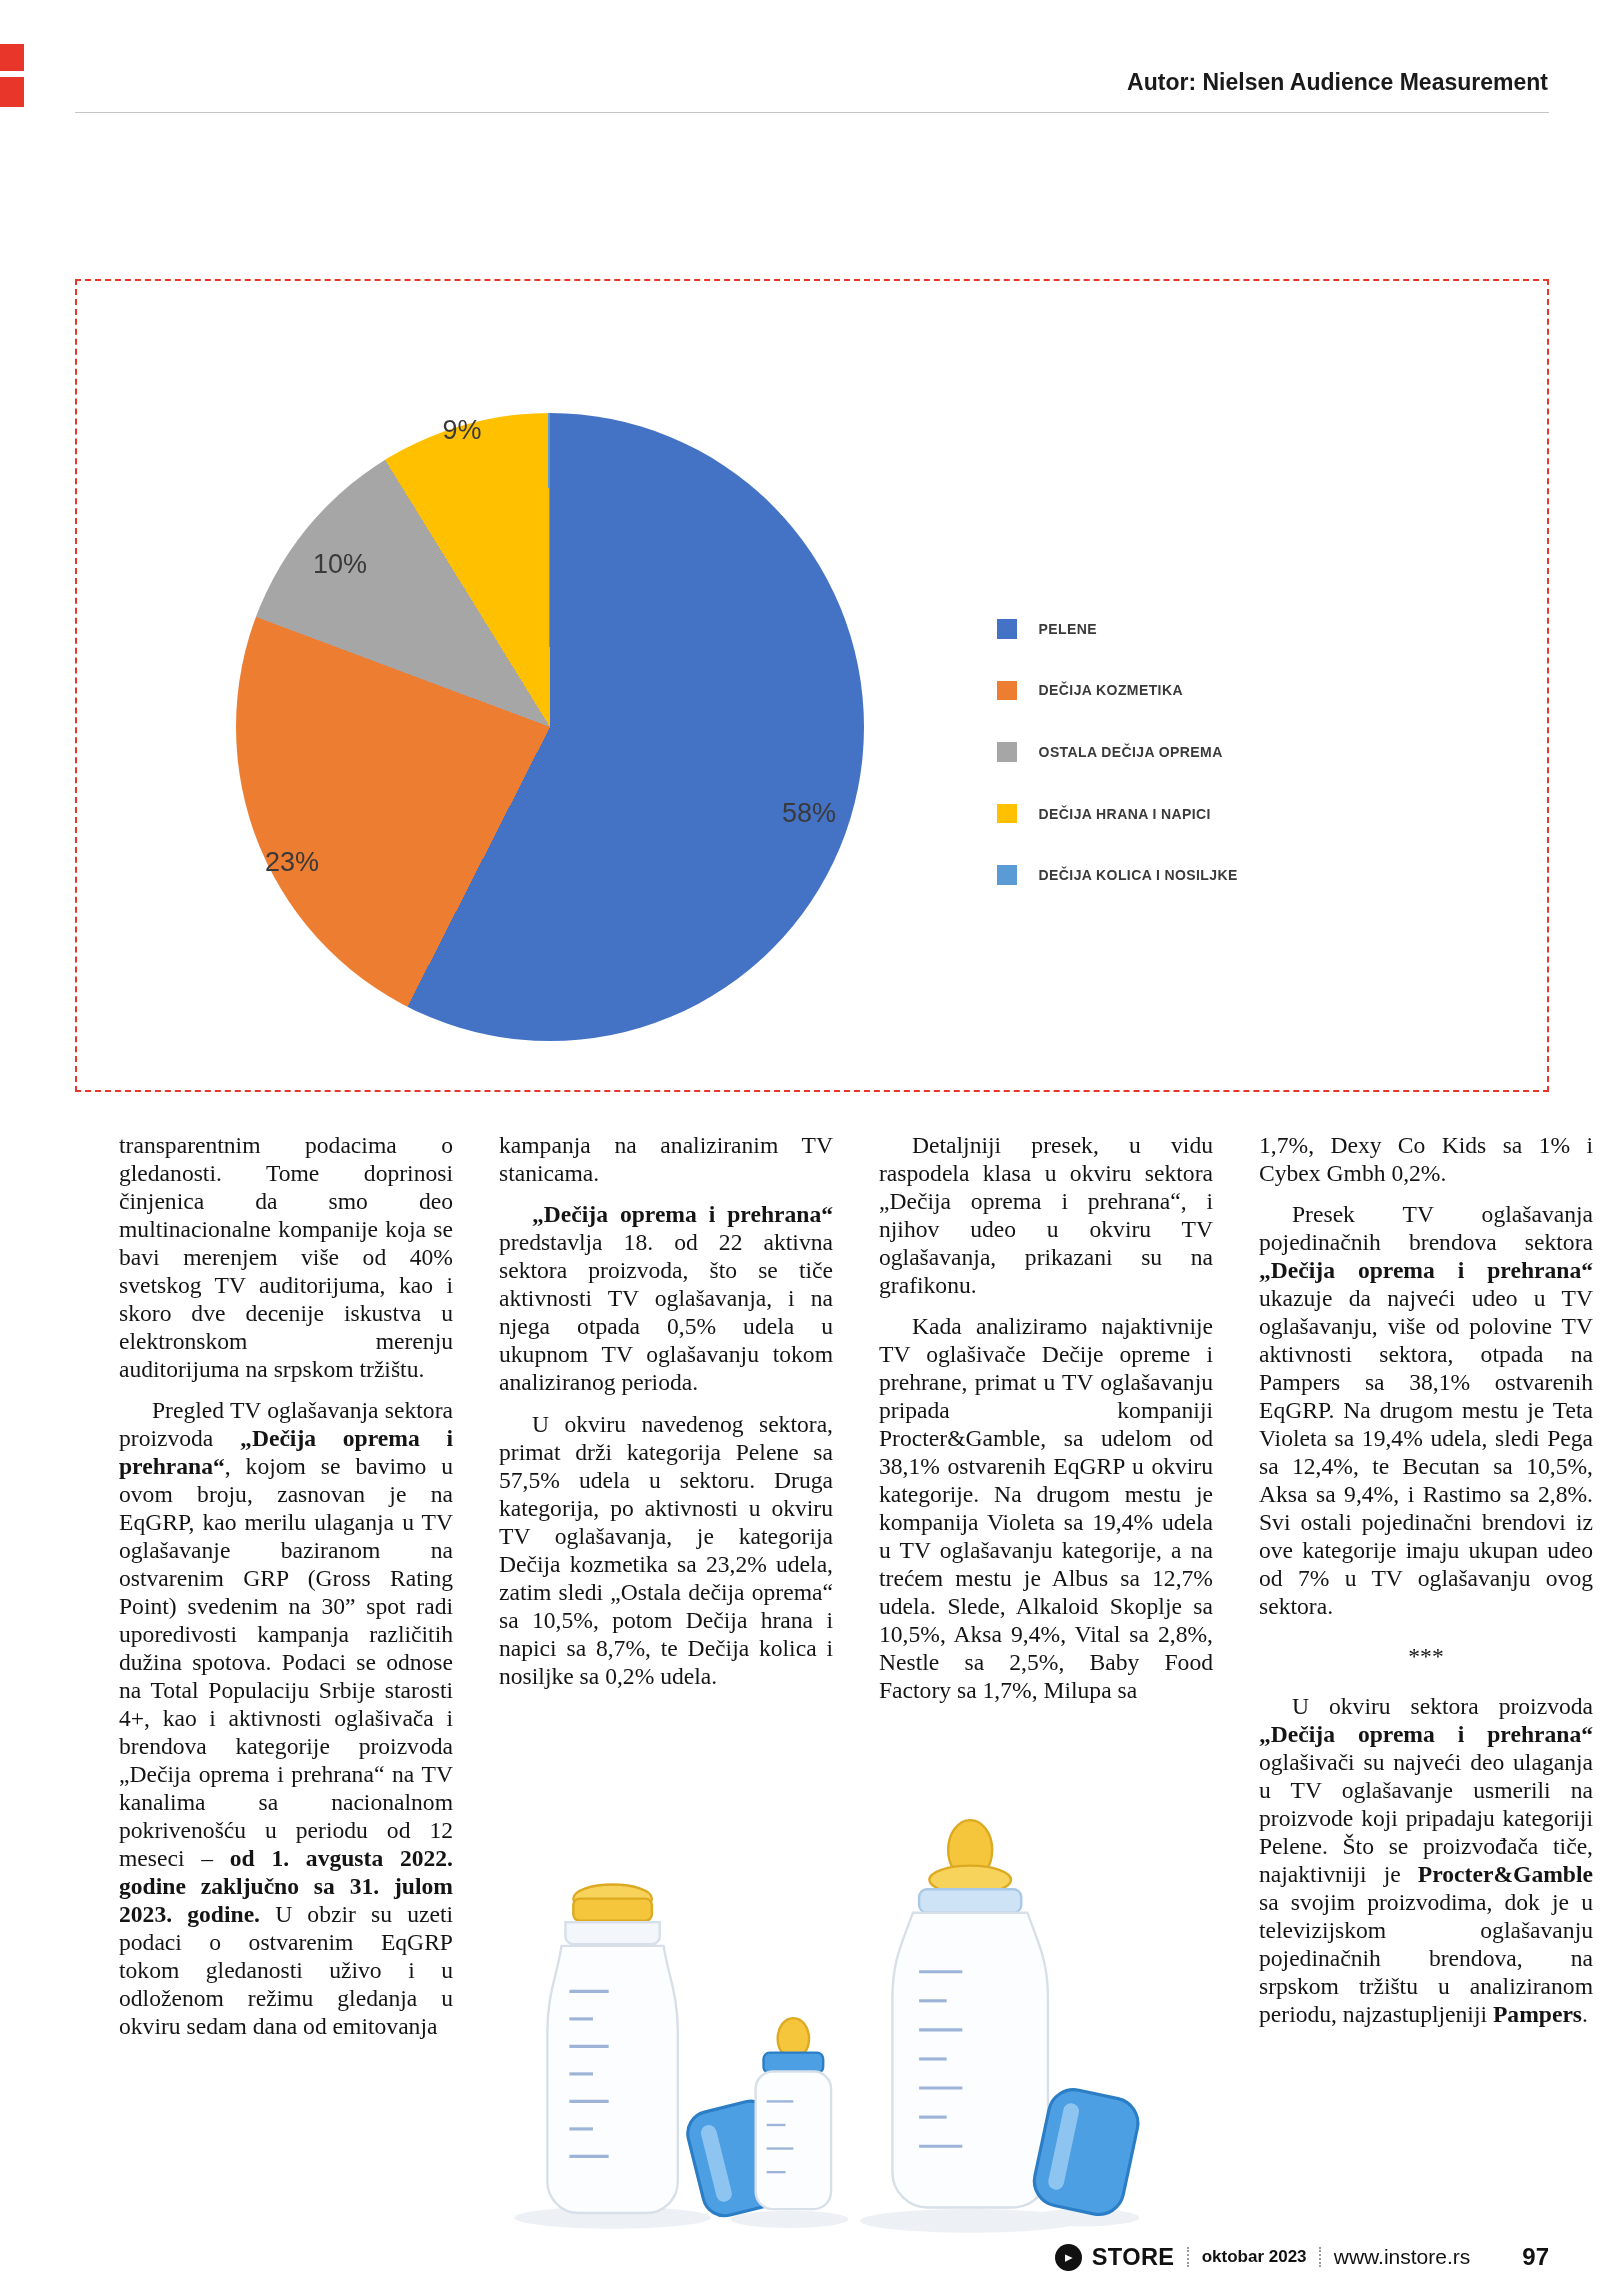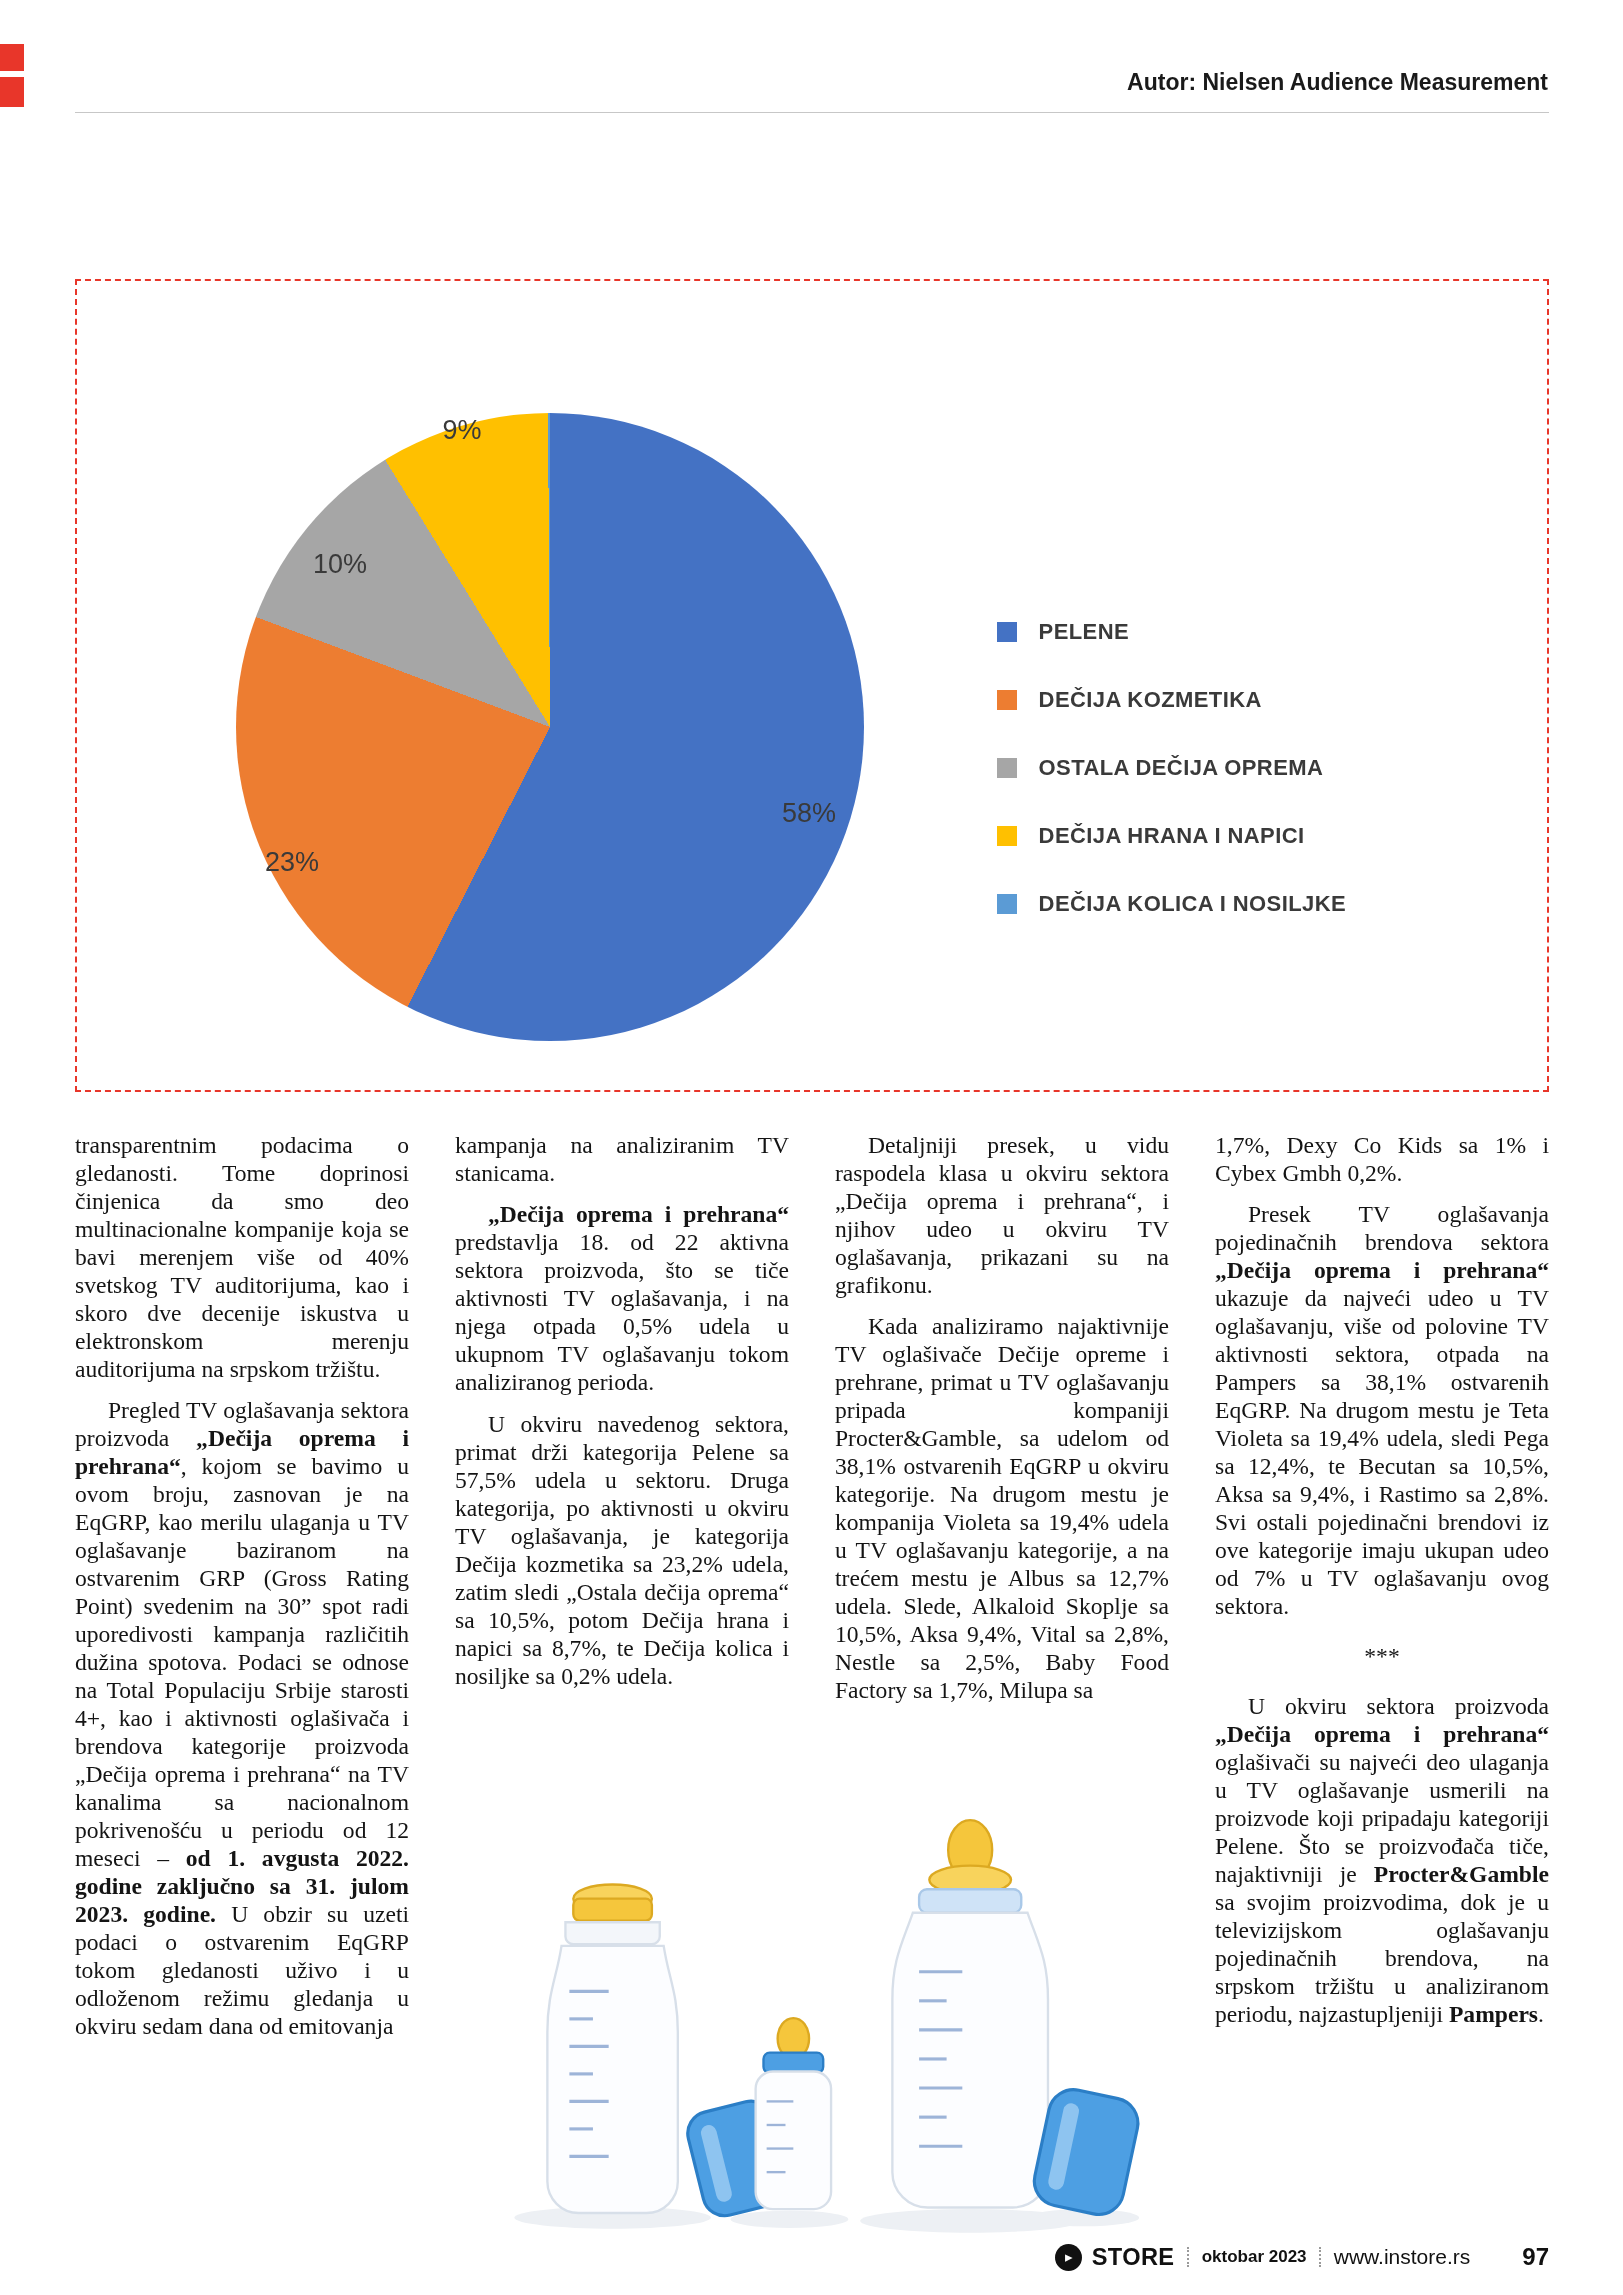--- a/index.html
+++ b/index.html
@@ -51,29 +51,29 @@
   }
   #lbl-9  { left: 338px; top: 134px; }
   #lbl-10 { left: 216px; top: 268px; }
   #lbl-23 { left: 168px; top: 566px; }
   #lbl-58 { left: 685px; top: 517px; }
   .legend { position: absolute; left: 920px; top: 338px; }
   .legend-row { display: flex; align-items: center; margin-bottom: 42px; }
   .swatch { width: 19.6px; height: 19.6px; margin-right: 22px; flex: none; }
   .legend-label {
     font-family: "Liberation Sans", sans-serif;
-    font-weight: 700; font-size: 22px; letter-spacing: 0.4px; color: #3a3a3a;
+    font-weight: 700; font-size: 14px; letter-spacing: 0.4px; color: #3a3a3a;
     white-space: nowrap;
   }
 
   
   .article { position: absolute; left: 75px; top: 1131px; width: 1474px; }
   .col {
     position: absolute; top: 0; width: 334px;
-    font-size: 23.6px; line-height: 28px; text-align: justify; color: #141414;
+    font-size: 23.6px; line-height: 28px; text-align: justify; color: #141414; margin-left: 44px;
   }
   .col[data-col="0"] { left: 0; }
   .col[data-col="1"] { left: 380px; }
   .col[data-col="2"] { left: 760px; }
   .col[data-col="3"] { left: 1140px; }
   .para { margin-bottom: 13.4px; }
   .para.indent { text-indent: 33px; }
   .para.center { text-align: center; text-indent: 0; margin: 22px 0; }
   .b { font-weight: 700; }
 

